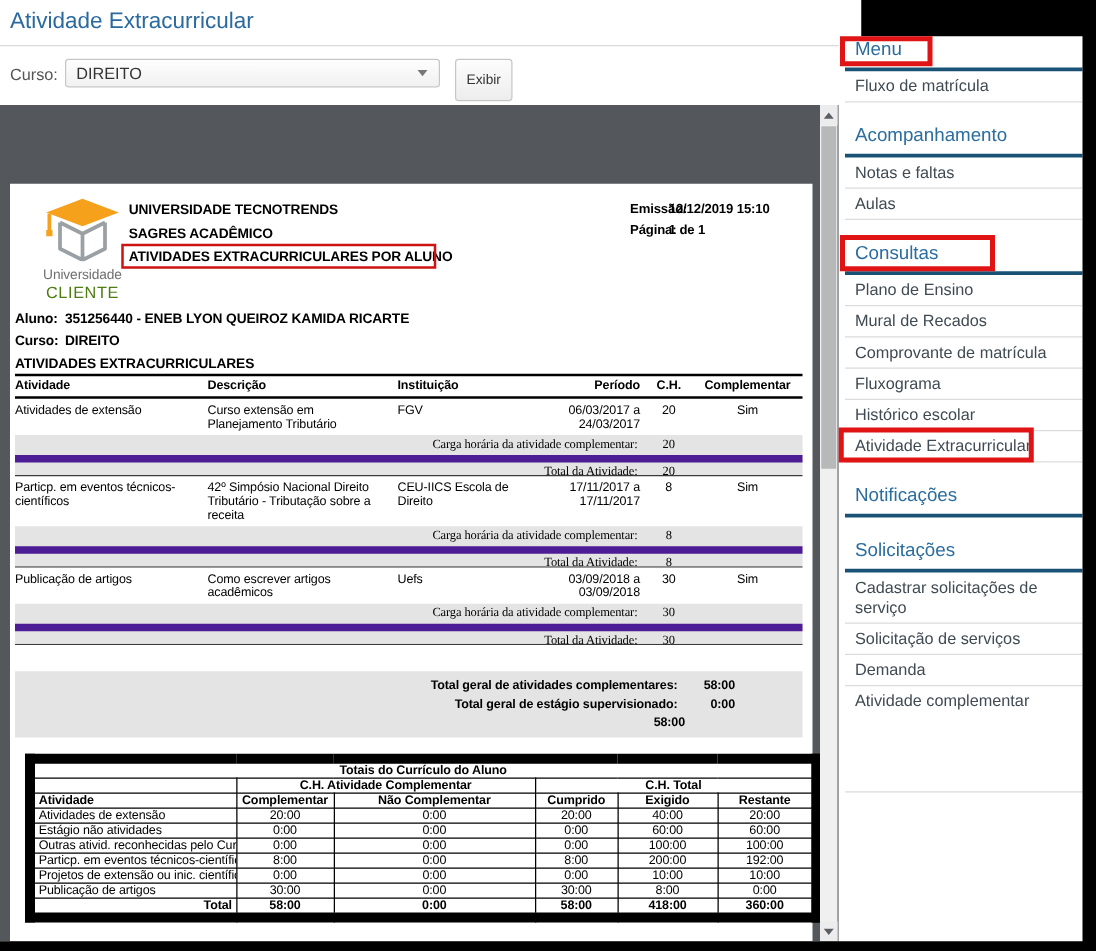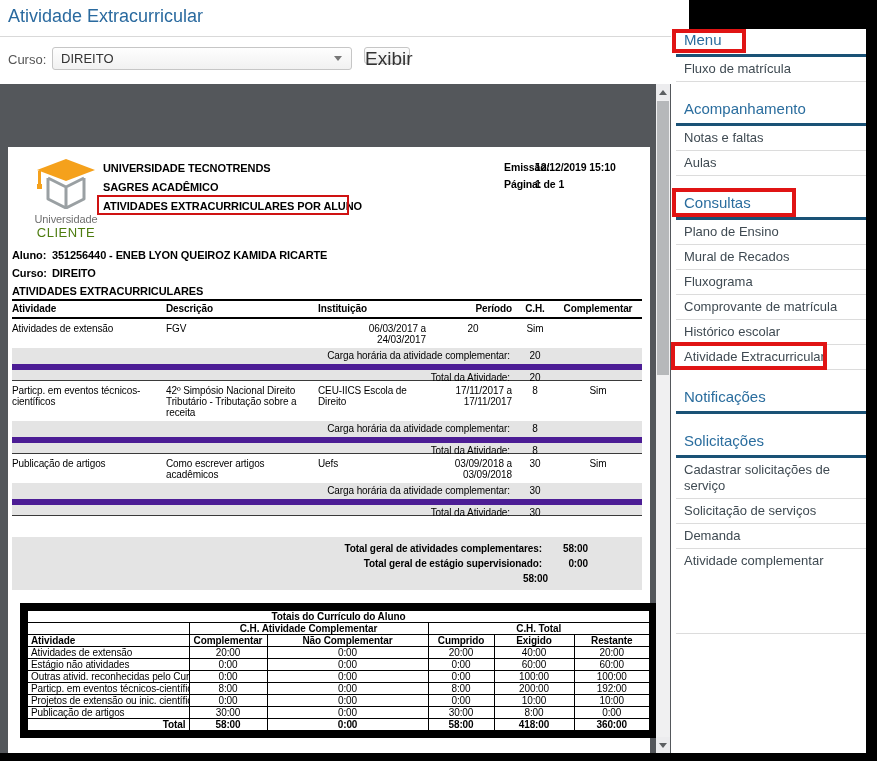--- a/index.html
+++ b/index.html
@@ -6,22 +6,22 @@
   body { font-family:"Liberation Sans", sans-serif; background:#fff; }
   .screen { position:relative; width:877px; height:761px; background:#fff; overflow:hidden; }
 
   
   .page-title { position:absolute; left:8px; top:6px; font-size:18px; font-weight:400; color:#2a6a9f; }
   .title-divider { position:absolute; left:0; top:36px; width:689px; height:1px; background:#d9d9d9; }
   .course-label { position:absolute; left:8px; top:52px; font-size:13px; color:#555; }
   .dropdown { position:absolute; left:52px; top:47px; width:300px; height:23px; border:1px solid #c6c6c6; border-radius:3px;
               background:linear-gradient(#fefefe,#f1f1f1); font-size:13px; color:#333; line-height:21px; padding-left:8px; cursor:default; }
   .dd-arrow { position:absolute; right:9px; top:8px; width:0; height:0; border-left:4px solid transparent; border-right:4px solid transparent; border-top:5px solid #777; }
-  .exibir-btn { position:absolute; left:364px; top:47px; width:46px; height:17px; border:1px solid #c6c6c6; border-radius:3px;
-                background:linear-gradient(#fdfdfd,#ededed); font-size:19px; color:#333; font-family:"Liberation Sans",sans-serif; }
+  .exibir-btn { position:absolute; left:364px; top:47px; width:46px; height:34px; border:1px solid #c6c6c6; border-radius:3px;
+                background:linear-gradient(#fdfdfd,#ededed); font-size:11px; color:#333; font-family:"Liberation Sans",sans-serif; }
 
   
   .viewer { position:absolute; left:0; top:84px; width:671px; height:669px; background:#54575b; }
   .report-page { position:absolute; left:8px; top:63px; width:642px; height:606px; background:#fff; font-size:10px; color:#000; letter-spacing:-0.1px; }
 
   
   .vscroll { position:absolute; left:656px; top:0; width:14px; height:669px; background:#f0f0f1; }
   .sb-btn { position:absolute; left:0; width:14px; height:16px; background:#ececee; display:flex; align-items:center; justify-content:center; }
   .sb-btn.up { top:0; } .sb-btn.down { bottom:0; }
   .tri-up { width:0; height:0; border-left:4px solid transparent; border-right:4px solid transparent; border-bottom:5px solid #5c5f62; }
@@ -48,21 +48,21 @@
                 border-top:2px solid #000; border-bottom:2px solid #000; padding:2px 0 3px; font-weight:bold; }
   .act-header .h-per { text-align:right; padding-right:4px; }
   .act-header .h-ch, .act-header .h-comp { text-align:center; }
   .act-block { border-bottom:1px solid #3a3a3a; }
   .act-row { display:grid; grid-template-columns:154px 152px 112px 86px 38px 88px; padding:4px 0 3px; line-height:11px; }
   .act-row > div { padding-right:6px; }
   .c-per { text-align:right; white-space:pre-line; padding-right:4px !important; }
   .c-ch { text-align:center; padding-right:0 !important; }
   .c-comp { text-align:center; padding-right:0 !important; }
   .act-sub { background:#e4e4e4; }
-  .sub-row { display:grid; grid-template-columns:504px 38px auto; height:16px; line-height:16px; }
+  .sub-row { display:grid; grid-template-columns:504px 38px auto; height:16px; line-height:16px;font-family:Liberation Serif, serif; }
   .sub-row + .sub-row { border-top:6px solid #4c1d95; }
   .sub-label { text-align:right; padding-right:6px; }
   .sub-val { text-align:center; }
 
   .report-totals { position:absolute; left:4px; top:390px; width:630px; background:#e4e4e4; padding:4px 0; }
   .tot-row { display:grid; grid-template-columns:536px 40px auto; height:15px; line-height:15px; font-weight:bold; }
   .tot-label { text-align:right; padding-right:6px; }
   .tot-val { text-align:right; }
 
   table.curr { position:absolute; left:12px; top:456px; width:629px; border-collapse:collapse; table-layout:fixed;
@@ -141,20 +141,21 @@
             <div class="h-desc">Descrição</div>
             <div class="h-inst">Instituição</div>
             <div class="h-per">Período</div>
             <div class="h-ch">C.H.</div>
             <div class="h-comp">Complementar</div>
           </div>
         <div>
             <div class="act-block">
               <div class="act-row">
                 <div class="c-ativ">Atividades de extensão</div>
+                <div class="c-desc">Curso extensão em Planejamento Tributário</div>
                 <div class="c-inst">FGV</div>
                 <div class="c-per">06/03/2017 a
 24/03/2017</div>
                 <div class="c-ch">20</div>
                 <div class="c-comp">Sim</div>
               </div>
               <div class="act-sub">
                 <div class="sub-row">
                   <span class="sub-label">Carga horária da atividade complementar:</span>
                   <span class="sub-val">20</span>
@@ -341,22 +342,22 @@
         </div>
         <div class="sb-section">
           <div class="sb-header">Acompanhamento</div>
           <div class="sb-item">Notas e faltas</div>
           <div class="sb-item">Aulas</div>
         </div>
         <div class="sb-section">
           <div class="sb-header">Consultas</div>
           <div class="sb-item">Plano de Ensino</div>
           <div class="sb-item">Mural de Recados</div>
+          <div class="sb-item">Comprovante de matrícula</div>
           <div class="sb-item">Fluxograma</div>
-          <div class="sb-item">Comprovante de matrícula</div>
           <div class="sb-item">Histórico escolar</div>
           <div class="sb-item">Atividade Extracurricular</div>
         </div>
         <div class="sb-section">
           <div class="sb-header">Notificações</div>
         </div>
         <div class="sb-section">
           <div class="sb-header">Solicitações</div>
           <div class="sb-item">Cadastrar solicitações de serviço</div>
           <div class="sb-item">Solicitação de serviços</div>

